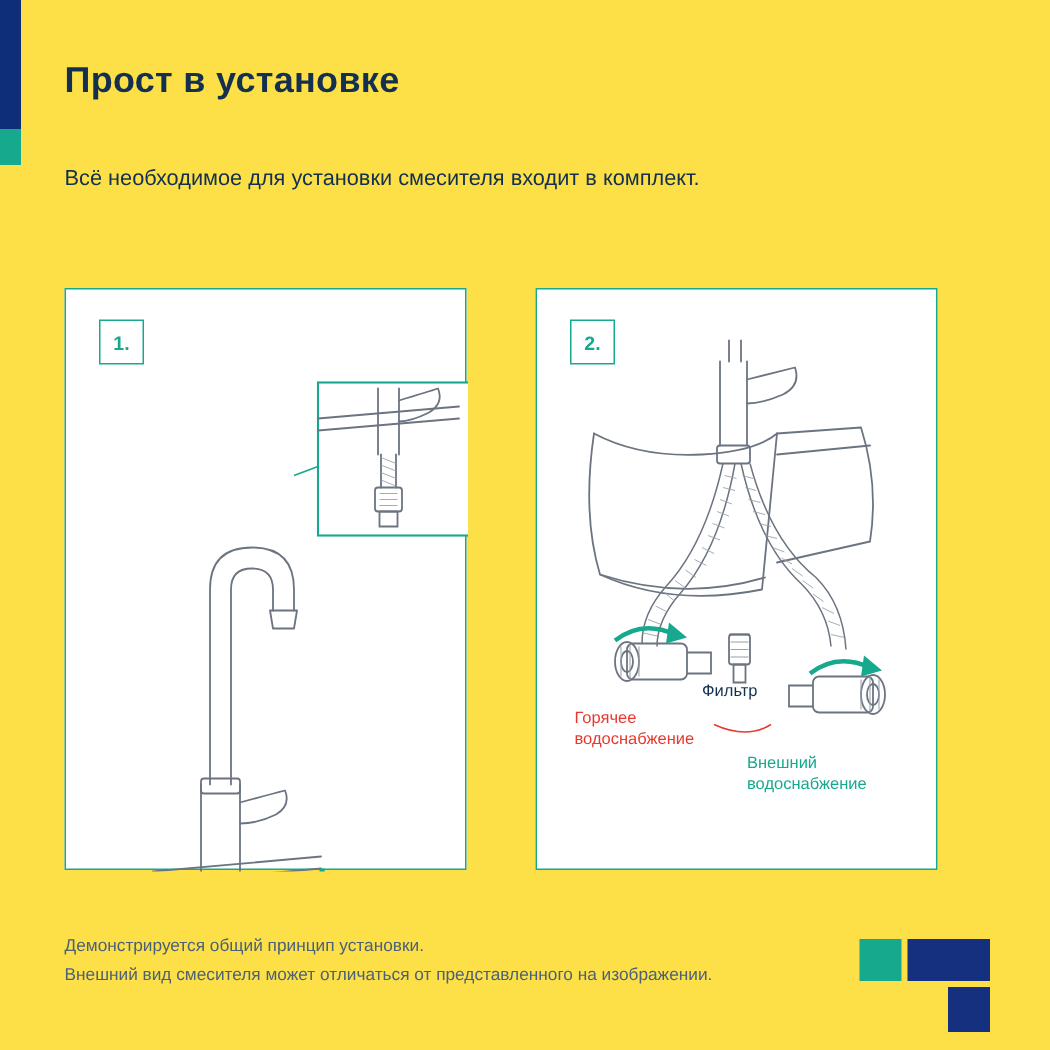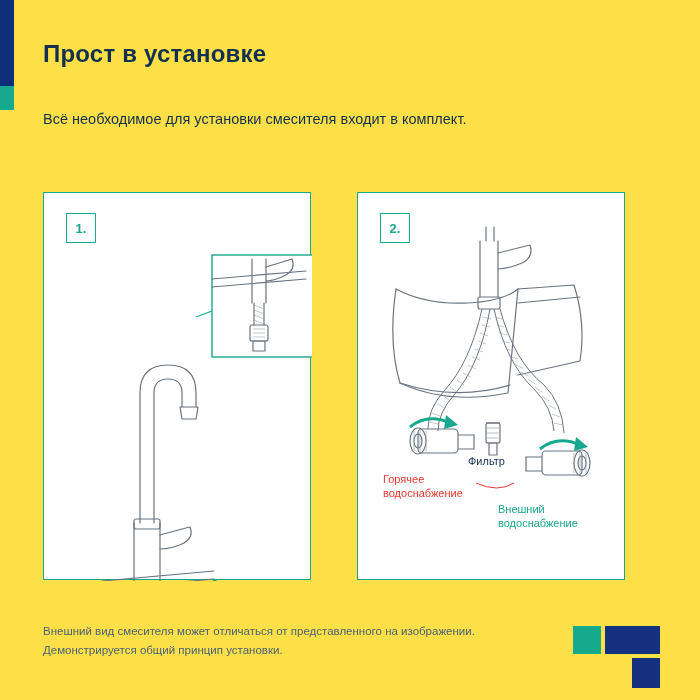--- a/index.html
+++ b/index.html
@@ -406,21 +406,21 @@
       <span>Горячее</span><br>
       <span>водоснабжение</span>
     </div>
     <div class="lbl lbl-cold">
       <span>Внешний</span><br>
       <span>водоснабжение</span>
     </div>
   </div>
 
   <div class="footnote">
+    <div>Демонстрируется общий принцип установки.</div>
     <div>Внешний вид смесителя может отличаться от представленного на изображении.</div>
-    <div>Демонстрируется общий принцип установки.</div>
   </div>
 
   <div class="blk blk-teal"></div>
   <div class="blk blk-blue-big"></div>
   <div class="blk blk-blue-small"></div>
 
 </div>
 
 </body></html>

